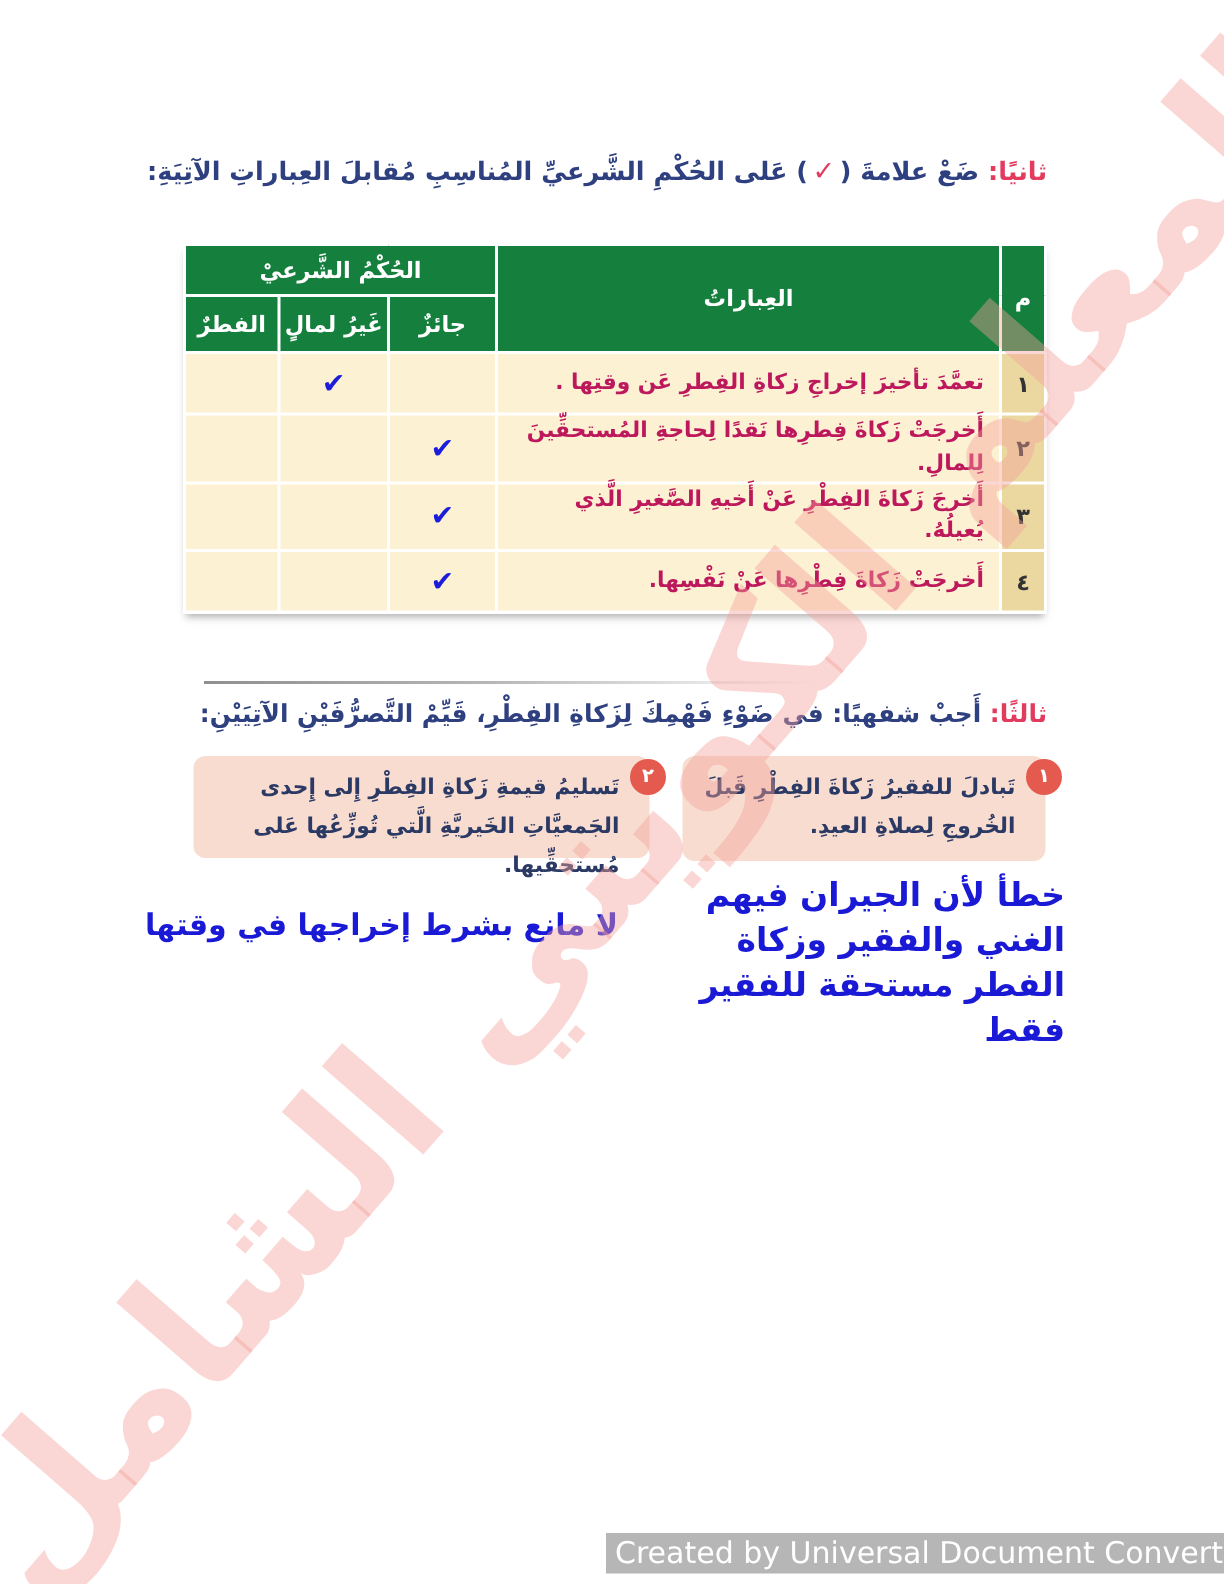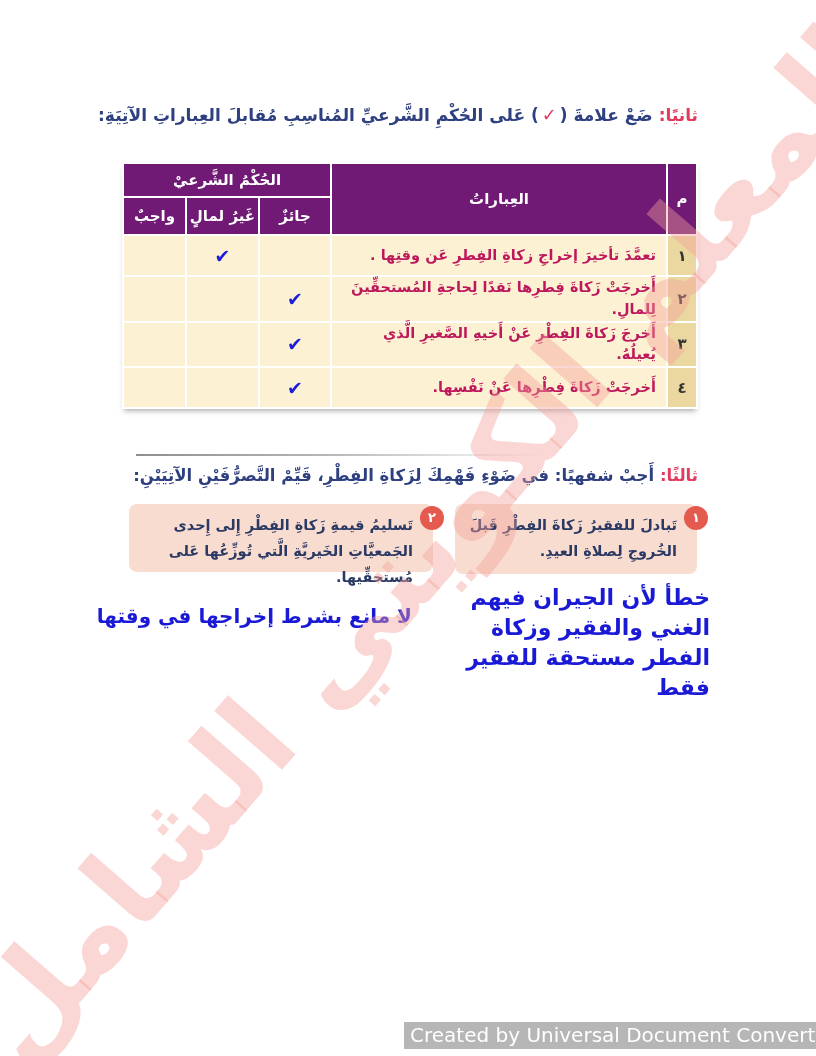--- a/index.html
+++ b/index.html
@@ -28,21 +28,21 @@
   .red { color:#e23b5e; }
   .hcheck { color:#e23b5e; font-size:18px; padding:0 3px; }
 
   
   .tablewrap {
     position:absolute; left:122px; top:162px;
     box-shadow:0 4px 5px -2px rgba(110,110,110,0.55);
   }
   table.ruling { border-collapse:collapse; direction:rtl; table-layout:fixed; width:574px; }
   table.ruling thead td {
-    background:#701a75; color:#ffffff; font-weight:bold; text-align:center;
+    background:#15803d; color:#ffffff; font-weight:bold; text-align:center;
     border:2px solid #ffffff; font-size:15px; padding:0 2px;
   }
   table.ruling thead tr.r1 td { height:32px; }
   table.ruling thead tr.r2 td { height:36px; }
   table.ruling tbody td {
     background:#fdf1d3; border:2px solid #ffffff; height:39px;
     font-size:14.5px; color:#be185d; padding:0;font-weight:bold;
   }
   table.ruling tbody td.num {
     background:#ebd8a0; text-align:center; font-weight:bold;
@@ -108,21 +108,21 @@
       </colgroup>
       <thead>
         <tr class="r1">
           <td rowspan="2">م</td>
           <td rowspan="2">العِباراتُ</td>
           <td colspan="3">الحُكْمُ الشَّرعيْ</td>
         </tr>
         <tr class="r2">
           <td>جائزٌ</td>
           <td>غَيرُ لمالٍ</td>
-          <td>واجبٌ</td>
+          <td>الفطرٌ</td>
         </tr>
       </thead>
       <tbody id="table-body">
           <tr>
             <td class="num">١</td>
             <td class="phrase">تعمَّدَ تأخيرَ إخراجِ زكاةِ الفِطرِ عَن وقتِها .</td>
             <td class="mark"></td>
             <td class="mark">✔</td>
             <td class="mark"></td>
           </tr>

